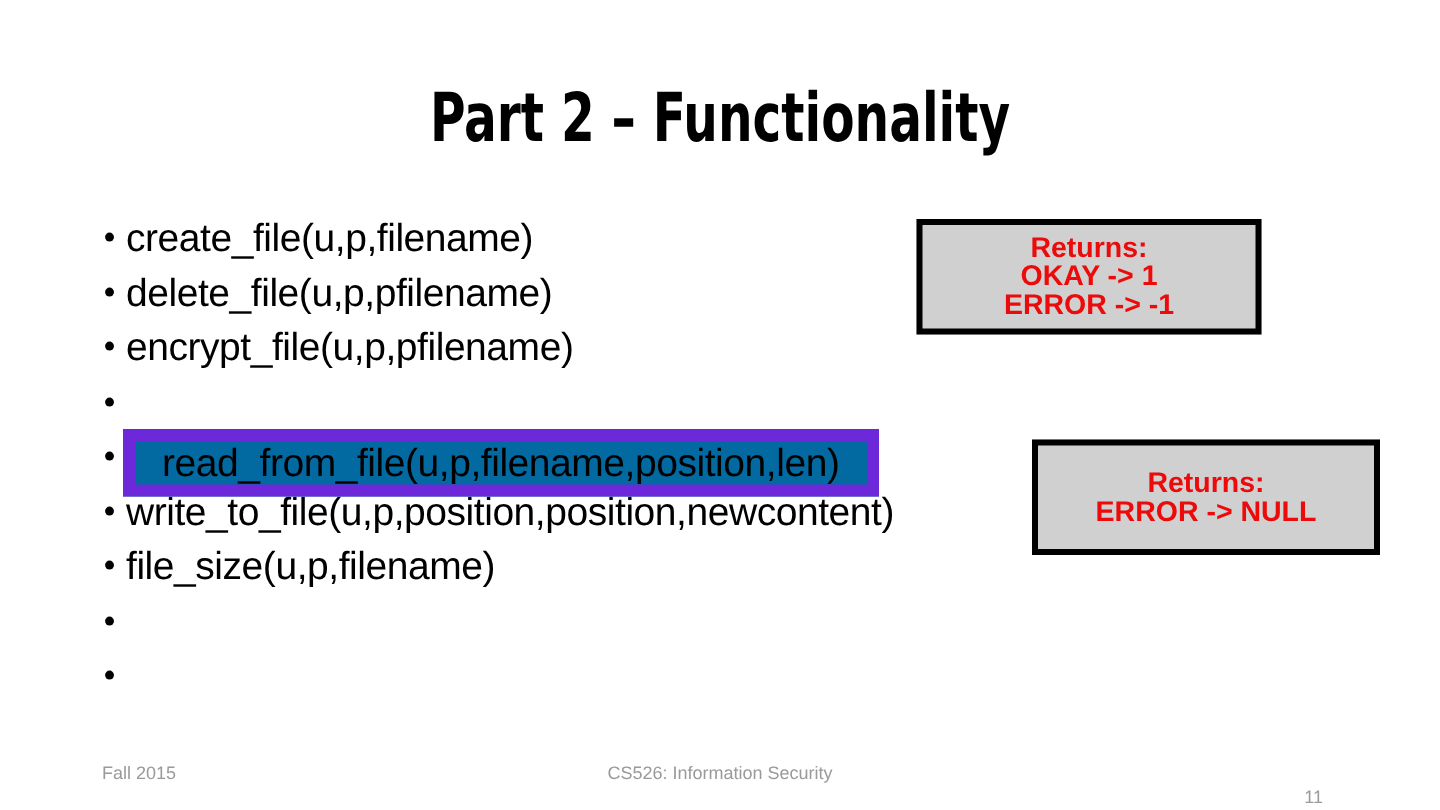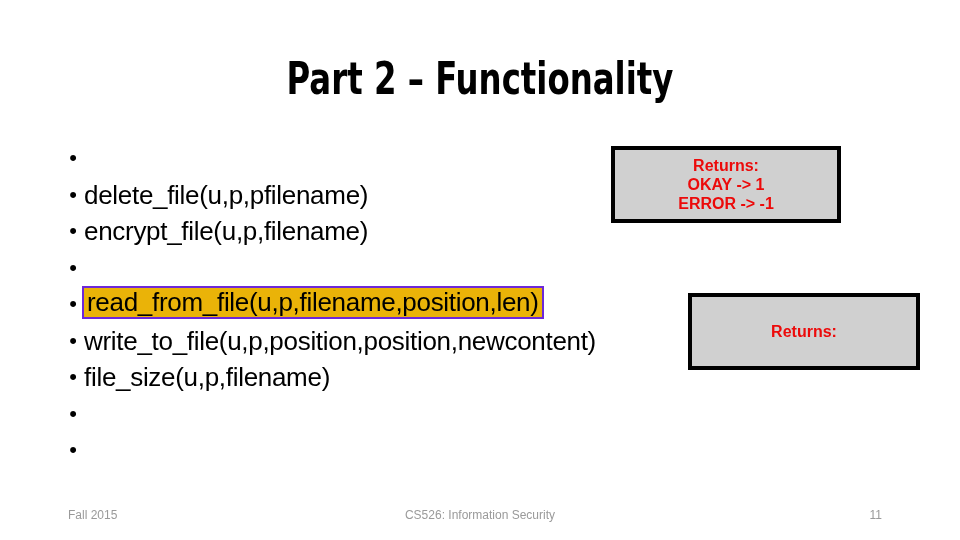--- a/index.html
+++ b/index.html
@@ -58,37 +58,37 @@
     text-align: center;
     font-size: 22px;
     line-height: 36.5px;
   }
   .bullet-text {
     display: inline-block;
     letter-spacing: -0.3px;
   }
   
   .bullet-row.highlight .bullet-text {
-    background: #eab308;
-    border: 2px solid #6d28d9;
-    padding: 0 3px;
+    background: #0369a1;
+    border: 8px solid #6d28d9;
+    padding: 0 18px;
     margin-left: -2px;
     line-height: 29px;
     position: relative;
     top: 0px;
   }
 
   
   .callout {
     position: absolute;
     background: #d0d0d0;
     border: 4px solid #000000;
     color: #ec0a0a;
     font-weight: bold;
-    font-size: 16px;
+    font-size: 19px;
     line-height: 19px;
     text-align: center;
     display: flex;
     flex-direction: column;
     justify-content: center;
     box-sizing: border-box;
   }
   #callout-returns-int {
     left: 611px;
     top: 146px;
@@ -122,45 +122,46 @@
   #footer-center {
     position: absolute;
     left: 0;
     top: 0;
     width: 960px;
     text-align: center;
   }
   #footer-right {
     position: absolute;
     right: 78px;
-    top: 0;
+    top: 16px;
     text-align: center;
   }
 </style>
 </head>
 <body>
 
 <div id="slide">
 
   <div id="slide-title">Part 2 – Functionality</div>
 
   <div id="bullet-list">
 
     <div class="bullet-row">
       <span class="bullet-dot">•</span>
+      <span class="bullet-text">create_file(u,p,filename)</span>
     </div>
 
     <div class="bullet-row">
       <span class="bullet-dot">•</span>
       <span class="bullet-text">delete_file(u,p,pfilename)</span>
     </div>
 
     <div class="bullet-row">
       <span class="bullet-dot">•</span>
-      <span class="bullet-text">encrypt_file(u,p,filename)</span>
+      <span class="bullet-text">encrypt_file(u,p,pfilename)</span>
     </div>
 
     <div class="bullet-row">
       <span class="bullet-dot">•</span>
     </div>
 
     <div class="bullet-row highlight">
       <span class="bullet-dot">•</span>
       <span class="bullet-text">read_from_file(u,p,filename,position,len)</span>
     </div>
@@ -186,20 +187,21 @@
   </div>
 
   <div class="callout" id="callout-returns-int">
     <span class="callout-line">Returns:</span>
     <span class="callout-line">OKAY -&gt; 1</span>
     <span class="callout-line">ERROR -&gt; -1</span>
   </div>
 
   <div class="callout" id="callout-returns-ptr">
     <span class="callout-line">Returns:</span>
+    <span class="callout-line">ERROR -&gt; NULL</span>
   </div>
 
   <div id="footer">
     <span id="footer-left">Fall 2015</span>
     <span id="footer-center">CS526: Information Security</span>
     <span id="footer-right">11</span>
   </div>
 
 </div>
 

